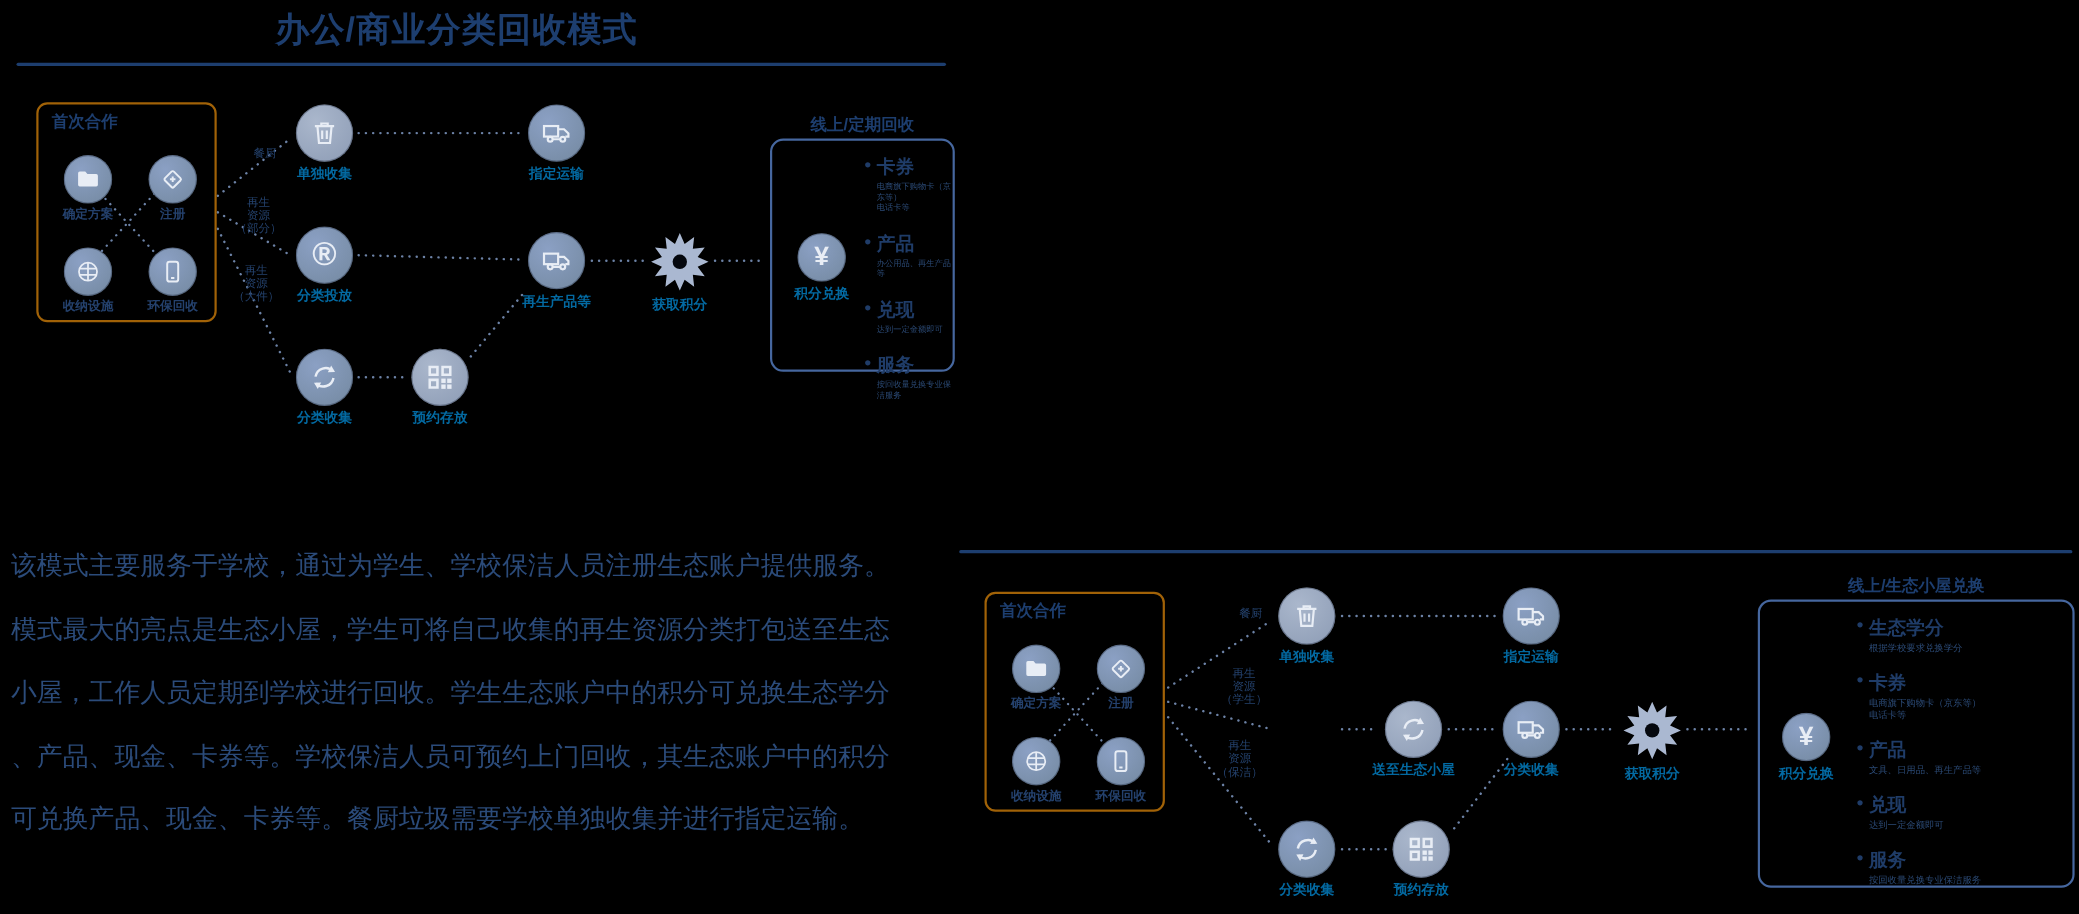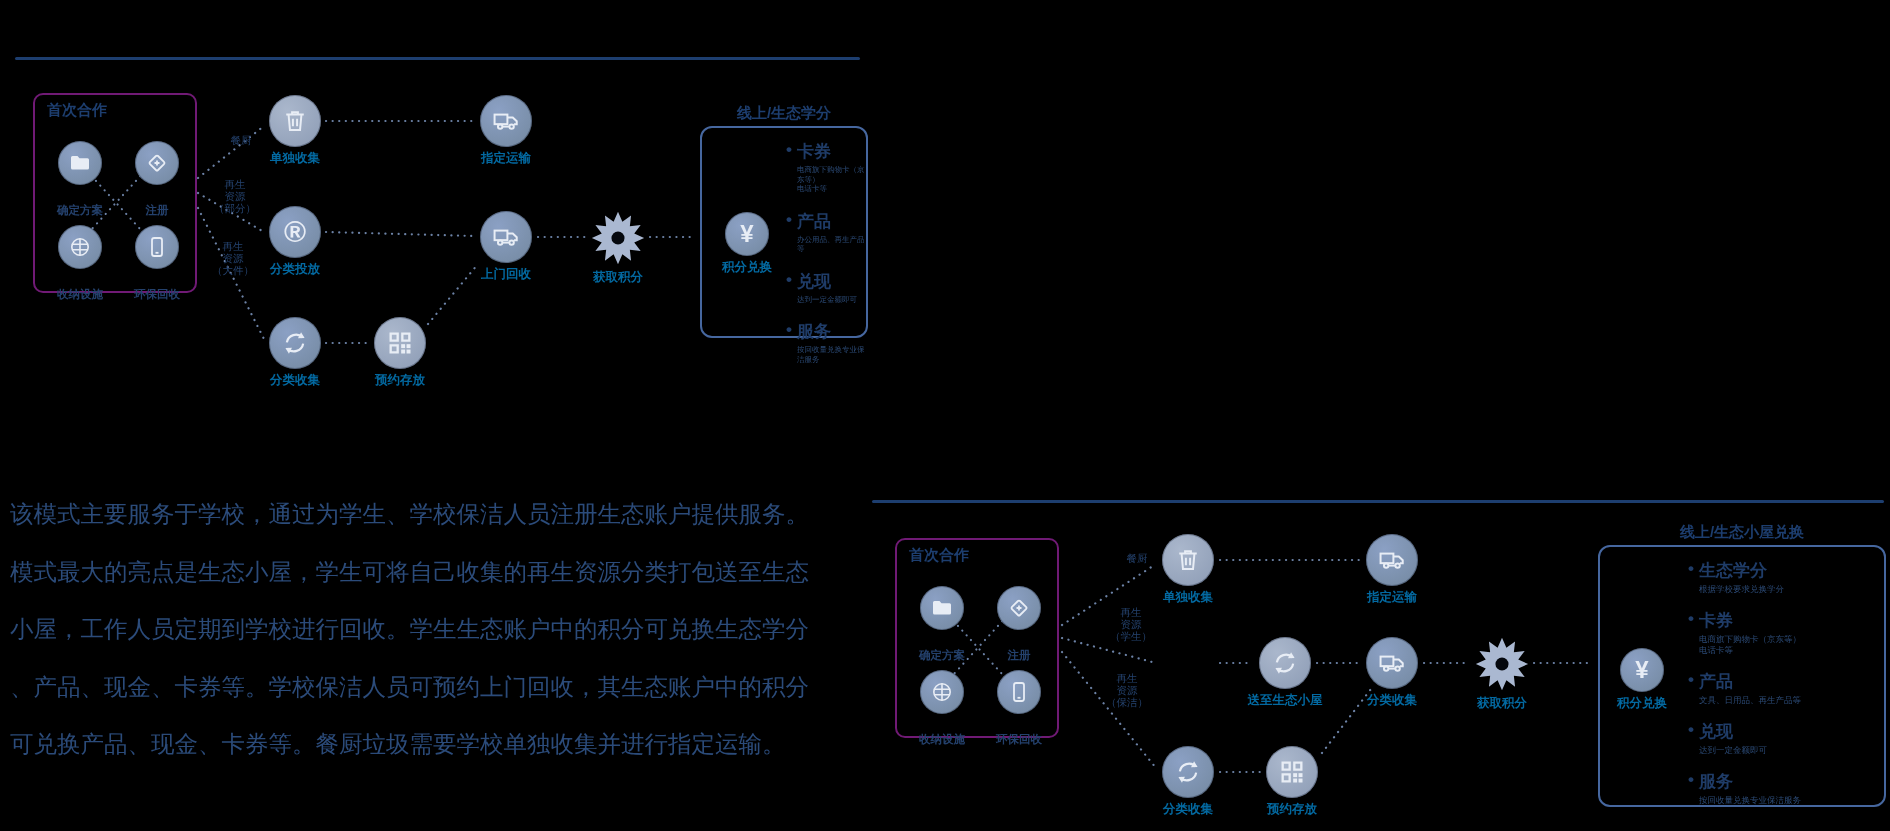--- a/index.html
+++ b/index.html
@@ -29,26 +29,26 @@
   
   .connectors { position: absolute; left: 0; top: 0; pointer-events: none; }
   .dot {
     stroke: #7890b8; stroke-width: 2.2; fill: none;
     stroke-dasharray: 0.1 6.5; stroke-linecap: round; opacity: .9;
   }
 
   
   .fcbox {
     position: absolute; width: 164px; height: 200px;
-    border: 2px solid #701a75; border-radius: 10px;
+    border: 2px solid #a16207; border-radius: 10px;
   }
   .fclabel { position: absolute; top: 6px; left: 12px; font-size: 15px; font-weight: bold; color: #1d3e6f; }
   .xsvg { position: absolute; inset: 0; width: 100%; height: 100%; }
   .mini { position: absolute; width: 68px; text-align: center; }
-  .mlabel { font-size: 11.5px; font-weight: bold; margin-top: 18px; color: #24416d; }
+  .mlabel { font-size: 11.5px; font-weight: bold; margin-top: 2px; color: #24416d; }
 
   
   .circle {
     border-radius: 50%; margin: 0 auto; display: flex; align-items: center; justify-content: center;
     background: radial-gradient(circle at 35% 30%, #8ba0c4, #73889f);
     background-color: #7d90b3; color: #e8edf5;
     box-shadow: 0 0 0 1px rgba(20,30,50,.35) inset;
   }
   .circle.lt { background: radial-gradient(circle at 35% 30%, #aab7cc, #8c9bb4); }
   .c44 { width: 44px; height: 44px; }
@@ -147,20 +147,21 @@
           <rect x="13" y="17.6" width="3.4" height="3.4"></rect>
           <rect x="17.6" y="17.6" width="3.4" height="3.4"></rect>
         </g>
       </symbol>
   </defs>
 </svg>
 
 <div class="stage">
 
   <section class="diagram office">
+    <h1 class="d-title">办公/商业分类回收模式</h1>
     <div class="rule"></div>
 
     <svg class="connectors" width="880" height="420">
       <path class="dot" d="M198 178 L264 126 M198 193 L264 232 M198 208 L264 339 M326 121 H474 M326 232 L474 236 M326 343 H368 M428 324 L478 264 M538 237 H586 M650 237 H696"></path>
     </svg>
 
     <div class="fcbox" style="left:33px;top:93px">
       <div class="fclabel">首次合作</div>
       <svg class="xsvg" viewBox="0 0 165 200">
         <path class="dot" d="M45 68 L122 152 M122 68 L45 152"></path>
@@ -236,40 +237,40 @@
           </svg>
         </div>
       <div class="nlabel">指定运输</div>
     </div>
     <div class="node" style="left:456px;top:211px">
       <div class="circle c52">
           <svg class="ic28">
             <use href="#i-truck"></use>
           </svg>
         </div>
-      <div class="nlabel">上门回收</div>
+      <div class="nlabel">再生产品等</div>
     </div>
     <div class="node" style="left:350px;top:317px">
       <div class="circle c52 lt">
           <svg class="ic28">
             <use href="#i-qr"></use>
           </svg>
         </div>
       <div class="nlabel">预约存放</div>
     </div>
     <div class="node" style="left:568px;top:210px">
       <svg class="star" viewBox="0 0 60 60">
         <polygon points="30,2 34.7,12.6 44,5.8 42.7,17.3 54.3,16 47.4,25.3 58,30 47.4,34.7 54.3,44 42.7,42.7 44,54.3 34.7,47.4 30,58 25.3,47.4 16,54.3 17.3,42.7 5.8,44 12.6,34.7 2,30 12.6,25.3 5.8,16 17.3,17.3 16,5.8 25.3,12.6" fill="#aab8d1"></polygon>
         <circle cx="30" cy="30" r="7" fill="#05080e"></circle>
       </svg>
       <div class="nlabel">获取积分</div>
     </div>
 
     <div class="exbox" style="left:700px;top:126px;width:168px;height:212px">
-      <div class="extitle">线上/生态学分</div>
+      <div class="extitle">线上/定期回收</div>
       <div class="coin" style="left:3px;top:84px">
         <div class="circle c44">
             <span class="yen">¥</span>
           </div>
         <div class="nlabel">积分兑换</div>
       </div>
       <ul class="exlist" style="left:84px;top:12px;width:80px">
         <li>
           <div class="ext">卡券</div>
           <div class="exd">电商旗下购物卡（京东等）

